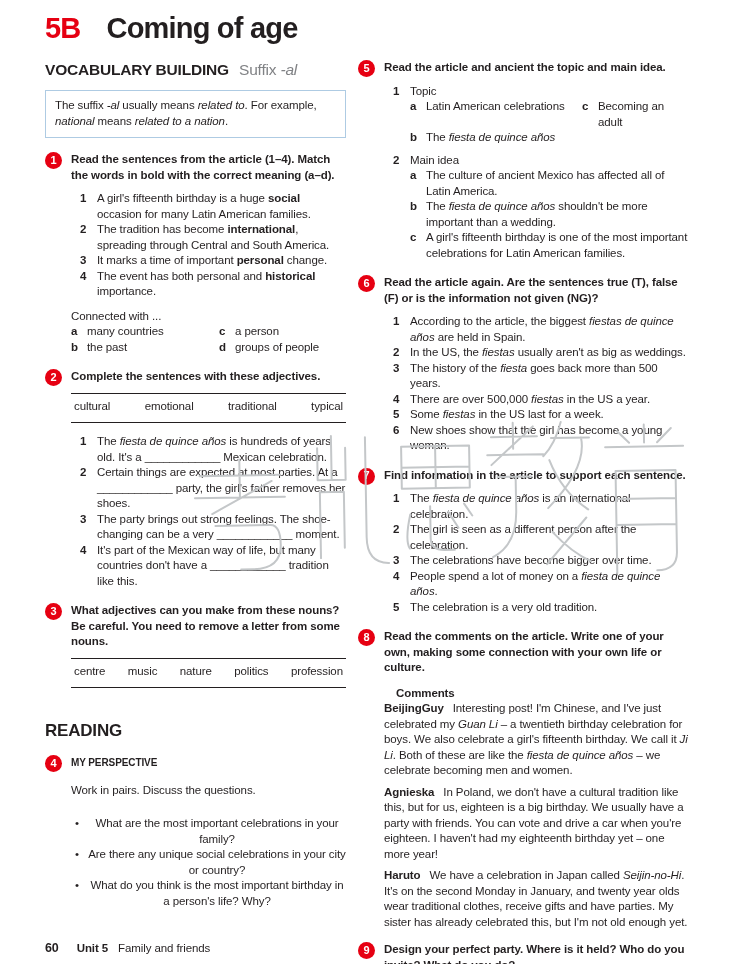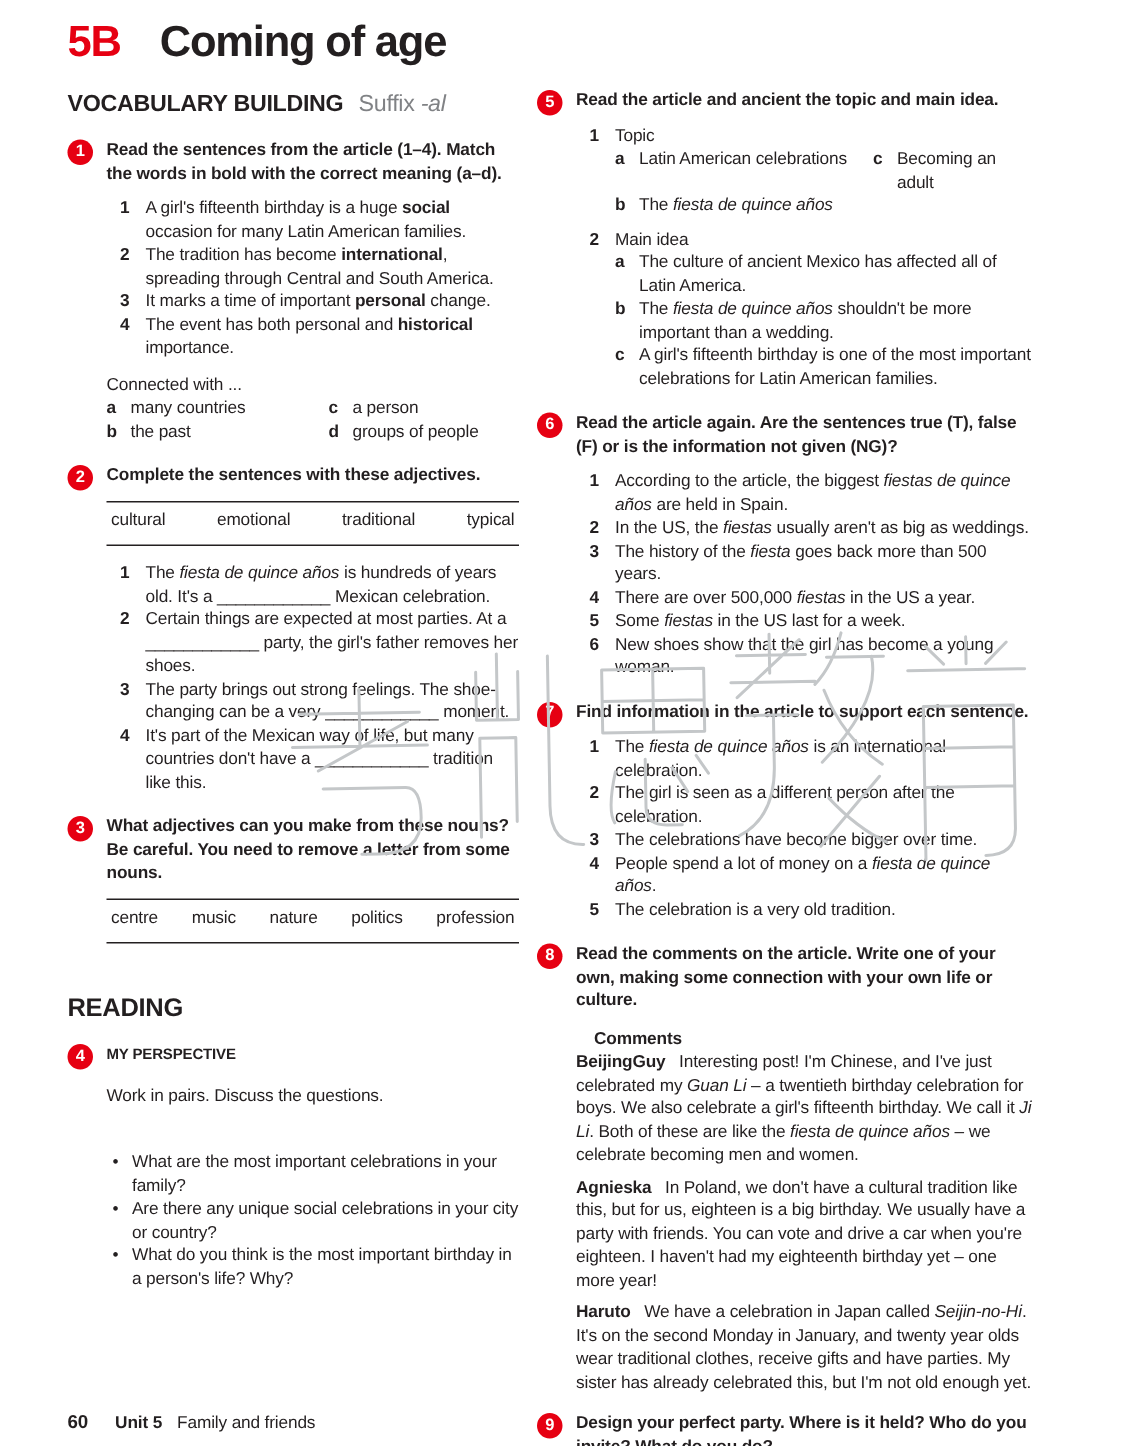--- a/index.html
+++ b/index.html
@@ -40,21 +40,21 @@
   .opt > .l { flex:0 0 16px; font-weight:bold; }
   .optw148 { flex:0 0 148px; width:148px; }
   .optw172 { flex:0 0 172px; width:172px; }
 
   .wordbox { border-top:1px solid #231f20; border-bottom:1px solid #231f20;
              display:flex; justify-content:space-between; padding:5px 3px 8px; margin:7px 0 11px; }
 
   .section-h { font-size:17px; line-height:20px; font-weight:bold; margin-top:22px; letter-spacing:-0.2px; }
   .persp-title { font-weight:bold; font-size:10px; }
   .lead { margin-top:12px; }
-  .bullets { margin-top:29px; list-style:none; }
+  .bullets { margin-top:18px; list-style:none;text-align:center; }
   .bullets li { position:relative; padding-left:17px; }
   .bullets li::before { content:"•"; position:absolute; left:4px; top:0; }
 
   .ch { font-weight:bold; margin-top:10px;margin-left:12px; }
   .comment { margin-top:6px; }
   .cname { font-weight:bold; margin-right:9px;text-align:right; }
 
   
   .footer { position:absolute; left:45px; top:941px; font-size:11.5px; display:flex; align-items:baseline; }
   .footer .pg { font-weight:bold; font-size:12.5px; margin-right:18px; }
@@ -73,20 +73,21 @@
   <div class="h1">
     <span class="code">5B</span>
     <span>Coming of age</span>
   </div>
 
   <div class="subhead">
     <span>VOCABULARY BUILDING</span>
     <span class="gray"><span>Suffix </span><span class="i">-al</span></span>
   </div>
 
+  <div class="tipbox"><span>The suffix </span><span class="i">-al</span><span> usually means </span><span class="i">related to</span><span>. For example, </span><span class="i">national</span><span> means </span><span class="i">related to a nation</span><span>.</span></div>
 
   <section class="ex">
     <span class="badge">1</span>
     <div class="exbody">
       <p class="instr"><span class="b">Read the sentences from the article (1–4). Match the words in bold with the correct meaning (a–d).</span></p>
       <div class="nitem">
         <span class="n">1</span>
         <span class="t"><span>A girl's fifteenth birthday is a huge </span><span class="b">social</span><span> occasion for many Latin American families.</span></span>
       </div>
       <div class="nitem">

